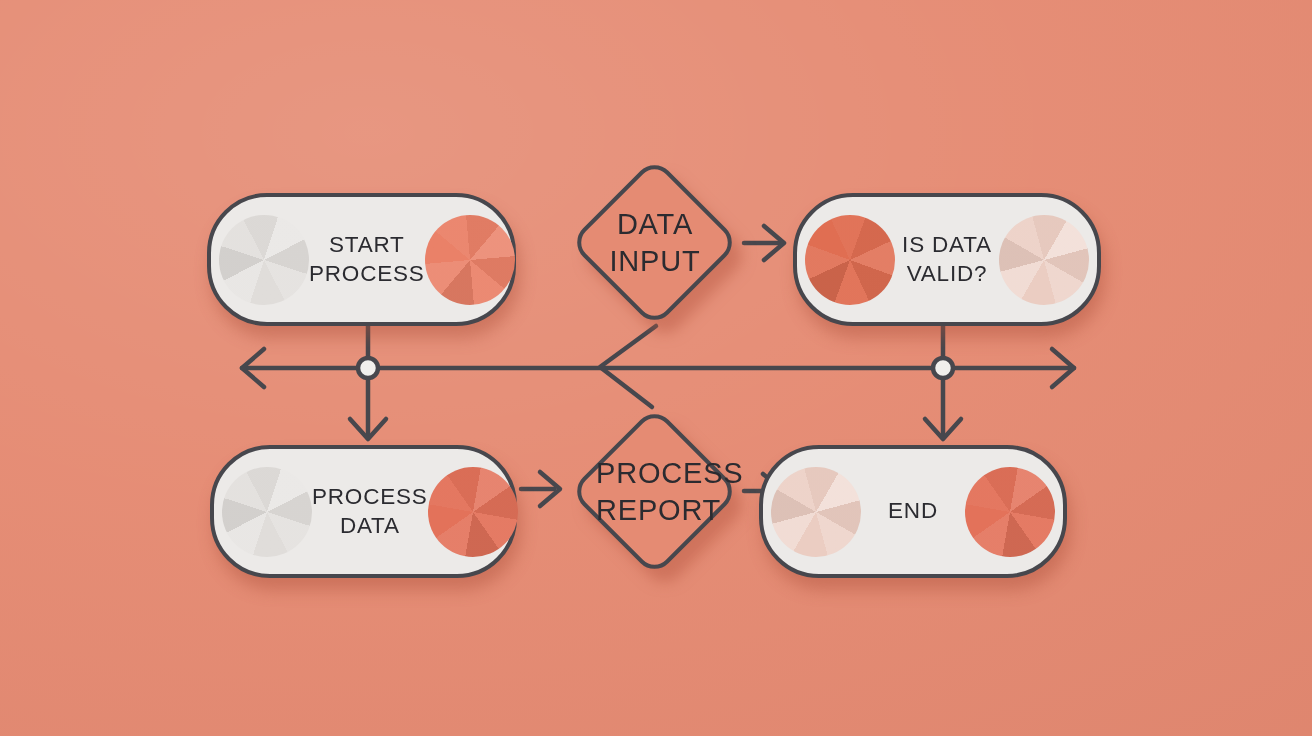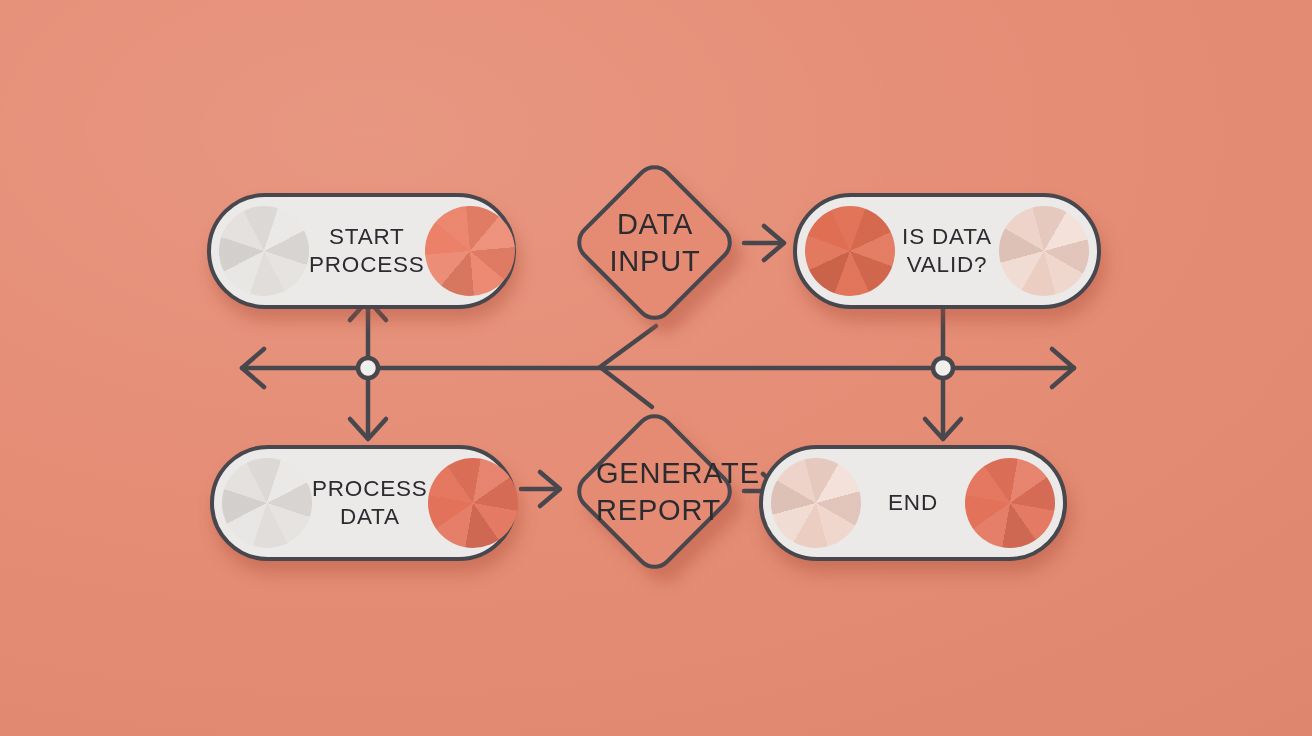--- a/index.html
+++ b/index.html
@@ -42,21 +42,21 @@
     stroke-linejoin:round;
   }
   svg.connectors circle{
     fill:var(--junction_fill);
     stroke:var(--outline);
     stroke-width:4.5;
   }
   
   .pill{
     position:absolute;
-    height:116px;
+    height:133px;
     border:4px solid var(--outline);
     border-radius:60px;
     background:var(--pill_fill);
     display:flex;
     align-items:center;
     justify-content:space-between;
     padding:0 8px;
     box-shadow:4px 12px 16px var(--shadow_soft);
   }
   .pill .label{
@@ -237,21 +237,21 @@
   <div class="pill" id="node-is-data-valid">
     <span class="pinwheel red"></span>
     <span class="label">IS DATA VALID?</span>
     <span class="pinwheel pink"></span>
   </div>
 
   <div class="diamond-wrap" id="node-generate-report">
     <div class="diamond-shape"></div>
   </div>
   <div class="diamond-label" id="label-generate-report">
-    <span>GENERATE REPORT</span>
+    <span>PROCESS REPORT</span>
   </div>
 
   <div class="pill" id="node-end">
     <span class="pinwheel pink"></span>
     <span class="label">END</span>
     <span class="pinwheel coral"></span>
   </div>
 
 </div>
 

